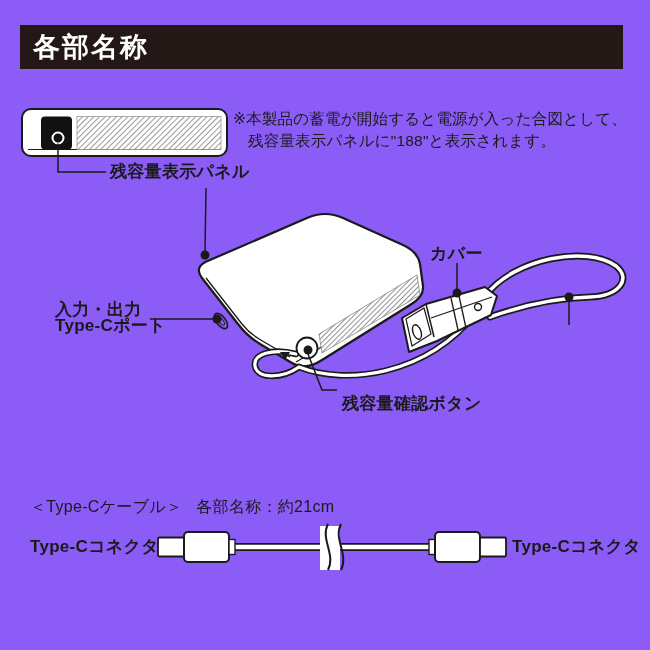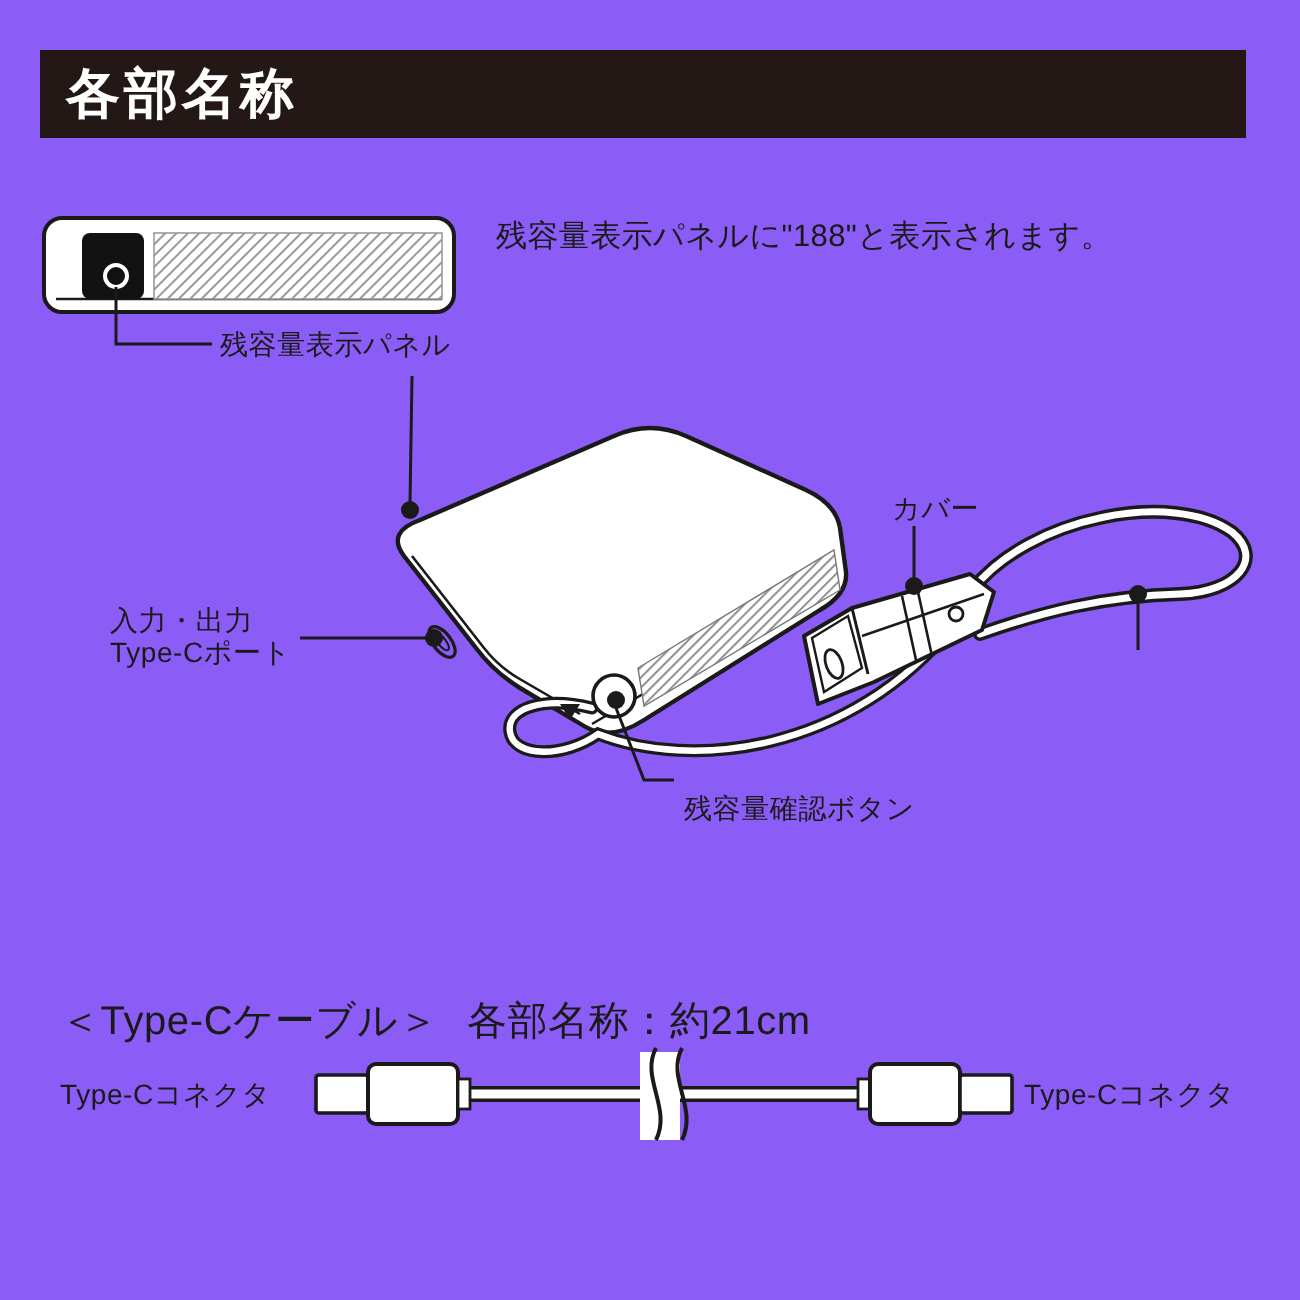--- a/index.html
+++ b/index.html
@@ -6,30 +6,30 @@
   .page {
     position:relative; width:650px; height:650px; background:#8b5cf6;
     font-family:"Liberation Sans","DejaVu Sans",sans-serif; color:#1a1a1a; overflow:hidden;
   }
   .header-bar {
     position:absolute; left:20px; top:25px; width:603px; height:44px;
     background:#231815; display:flex; align-items:center; padding-left:13px; box-sizing:border-box;
   }
   .header-title { color:#ffffff; font-size:27px; font-weight:700; letter-spacing:2px; }
   .lbl {
-    position:absolute; font-size:14px; font-weight:400; white-space:nowrap;
+    position:absolute; font-size:17px; font-weight:700; white-space:nowrap;
     line-height:16px; letter-spacing:0.3px;
   }
   .note {
     position:absolute; left:233px; top:108px; font-size:15.5px; font-weight:500;
     line-height:22px; white-space:nowrap; letter-spacing:0.2px;
   }
   .note-indent { padding-left:15px; }
   .cable-head {
-    position:absolute; left:30px; top:497px; font-size:20px; font-weight:500;
+    position:absolute; left:30px; top:497px; font-size:16px; font-weight:500;
     display:flex; gap:14px; white-space:nowrap; letter-spacing:0.3px;
   }
   svg.fig { position:absolute; left:0; display:block; }
   .s  { stroke:#1a1a1a; fill:none; }
   .sf { stroke:#1a1a1a; fill:#ffffff; }
 </style>
 </head>
 <body>
 
 <div class="page">
@@ -48,20 +48,21 @@
     <rect class="sf" x="2" y="4" width="205" height="47" rx="9" stroke-width="2"></rect>
     <line class="s" x1="8" y1="44.5" x2="201" y2="44.5" stroke-width="1.2"></line>
     <rect x="57" y="11.5" width="144" height="33" fill="url(#hx1)" stroke="#9a9a9a" stroke-width="0.8"></rect>
     <rect x="21" y="11.5" width="31" height="33" rx="4" fill="#121212"></rect>
     <circle cx="38" cy="33" r="5.5" fill="#121212" stroke="#ffffff" stroke-width="2"></circle>
     <path class="s" d="M38,38.5 V67 H86" stroke-width="1.5"></path>
   </svg>
   <div class="lbl" style="left:110px; top:164px;">残容量表示パネル</div>
 
   <div class="note">
+    <div>※本製品の蓄電が開始すると電源が入った合図として、</div>
     <div class="note-indent">残容量表示パネルに"188"と表示されます。</div>
   </div>
 
   <svg class="fig" style="left:0; top:185px;" width="650" height="285" viewBox="0 0 650 285">
     <defs>
       <pattern id="hx2" width="3.6" height="3.6" patternUnits="userSpaceOnUse" patternTransform="rotate(-45)">
         <rect width="3.6" height="3.6" fill="#ffffff"></rect>
         <line x1="0" y1="0.5" x2="3.6" y2="0.5" stroke="#8f8f8f" stroke-width="1"></line>
       </pattern>
     </defs>
@@ -107,21 +108,21 @@
     <circle cx="457" cy="108" r="4.5" fill="#1a1a1a"></circle>
 
     <circle cx="569" cy="112" r="4.5" fill="#1a1a1a"></circle>
     <line class="s" x1="569" y1="115" x2="569" y2="140" stroke-width="1.5"></line>
   </svg>
 
   <div class="lbl" style="left:55px; top:302px;">
     <div>入力・出力</div>
     <div>Type-Cポート</div>
   </div>
-  <div class="lbl" style="left:446px; top:246px;">カバー</div>
+  <div class="lbl" style="left:430px; top:246px;">カバー</div>
   <div class="lbl" style="left:342px; top:384px;margin-top:12px;">残容量確認ボタン</div>
 
   <div class="cable-head">
     <span>＜Type-Cケーブル＞</span>
     <span>各部名称：約21cm</span>
   </div>
 
   <svg class="fig" style="left:0; top:520px;" width="650" height="70" viewBox="0 0 650 70">
 
     <line x1="228" y1="27" x2="330" y2="27" stroke="#1a1a1a" stroke-width="8"></line>

